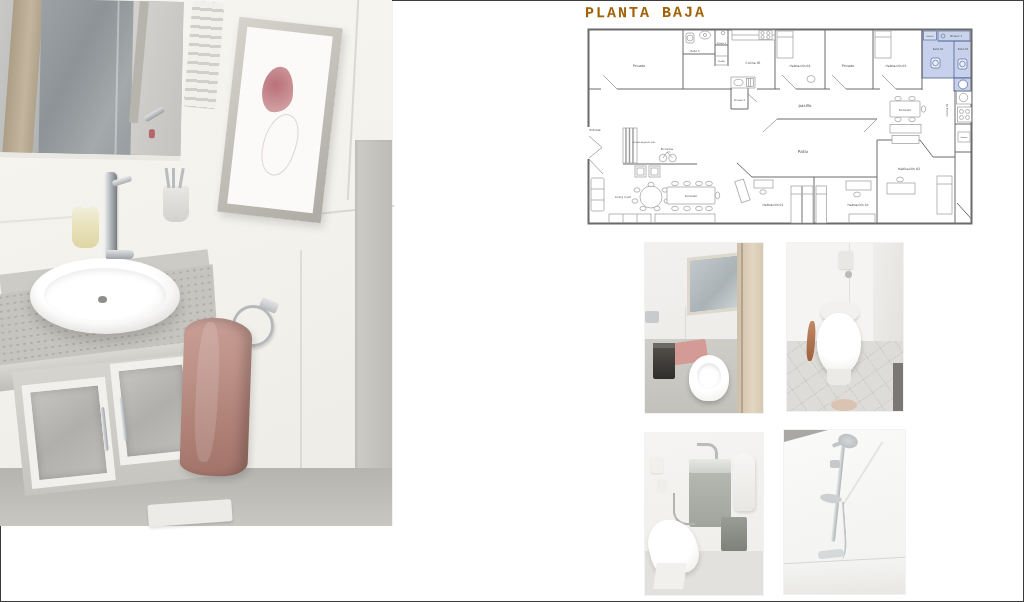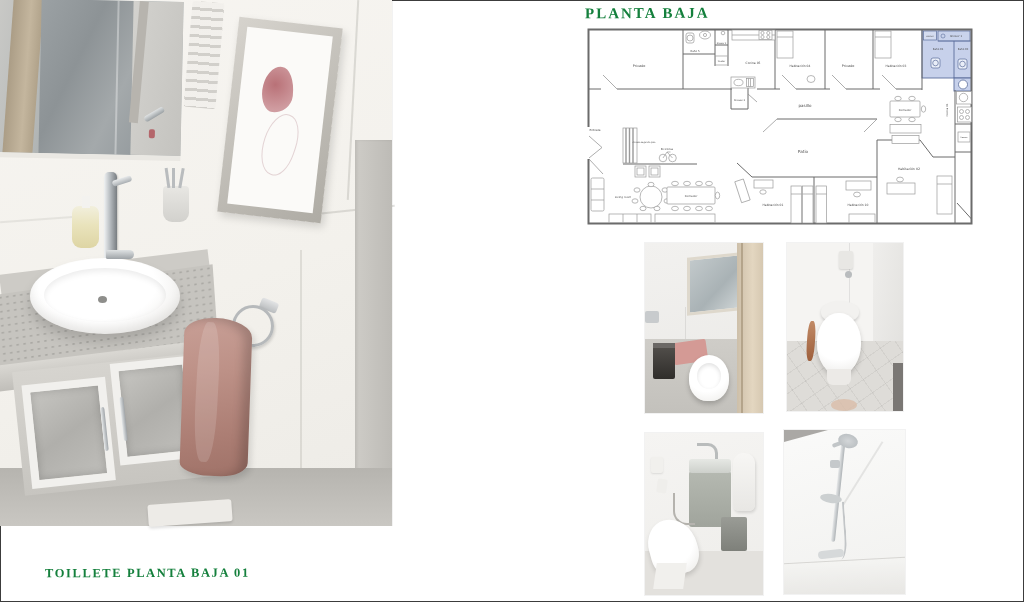--- a/index.html
+++ b/index.html
@@ -1,20 +1,20 @@
 <!DOCTYPE html>
 <html><head>
 <meta charset="utf-8">
 <style>
   html,body{margin:0;padding:0;background:#e8e8e8;}
   #page{position:relative;width:1024px;height:602px;background:#ffffff;overflow:hidden;
         box-shadow:inset 0 0 0 1px #3c3c3c;font-family:"DejaVu Sans",sans-serif;}
   .abs{position:absolute;}
   
-  .hand{font-family:Liberation Serif, serif;font-weight:700;color:#15803d;}
+  .hand{font-family:Liberation Mono, monospace;font-weight:700;color:#a16207;}
   #plan-title{left:585px;top:5px;font-size:15px;letter-spacing:2px;transform:rotate(-.3deg);}
   #caption{left:45px;top:566px;font-size:12.5px;letter-spacing:1.6px;transform:rotate(-.2deg);}
   
   .photo{overflow:hidden;box-shadow:0 0 0 1px rgba(0,0,0,.05);}
   .photo *{position:absolute;}
   
   #main-photo{left:45px;top:37px;width:392px;height:525px;background:linear-gradient(160deg,#f7f5f1 0%,#f3f1ec 55%,#edebe6 100%);}
   .mp-grout{background:rgba(140,138,132,.25);}
   .mp-rightband{left:355px;top:140px;width:37px;height:386px;background:linear-gradient(90deg,#ceccc7,#bdbbb6);box-shadow:inset 2px 0 3px rgba(0,0,0,.08);}
   .mp-mirror{left:-2px;top:0;width:184px;height:154px;transform:rotate(1.2deg);border-bottom:5px solid #eae8e3;
@@ -176,21 +176,20 @@
     <div class="abs mp-sink-rim"></div>
     <div class="abs mp-drain"></div>
     <div class="abs mp-faucet-spout"></div>
     <div class="abs mp-ringmount"></div>
     <div class="abs mp-ring"></div>
     <div class="abs mp-towel"></div>
     <div class="abs mp-towel-fold"></div>
     <div class="abs mp-step"></div>
   </div>
 
-  <div id="caption" class="abs hand">TOILLETE PLANTA BAJA 01</div>
   <div id="plan-title" class="abs hand">PLANTA BAJA</div>
 
   <svg id="floor-plan" viewBox="0 0 386 200">
 
     <g>
       <rect x="335" y="1.5" width="49.5" height="48.5" fill="#bdc9e7" fill-opacity="0.85" stroke="#5b6d9b" stroke-width="0.9"></rect>
       <rect x="367" y="50" width="17.5" height="13" fill="#bdc9e7" fill-opacity="0.85" stroke="#5b6d9b" stroke-width="0.9"></rect>
       <rect x="336.5" y="3" width="13" height="9" fill="#d4dcf0" stroke="#5b6d9b" stroke-width="0.7"></rect>
       <rect x="351" y="3" width="32" height="10" fill="#c9d3ec" stroke="#5b6d9b" stroke-width="0.7"></rect>
       <path d="M367 13 V50" stroke="#5b6d9b" stroke-width="0.9" fill="none"></path>

